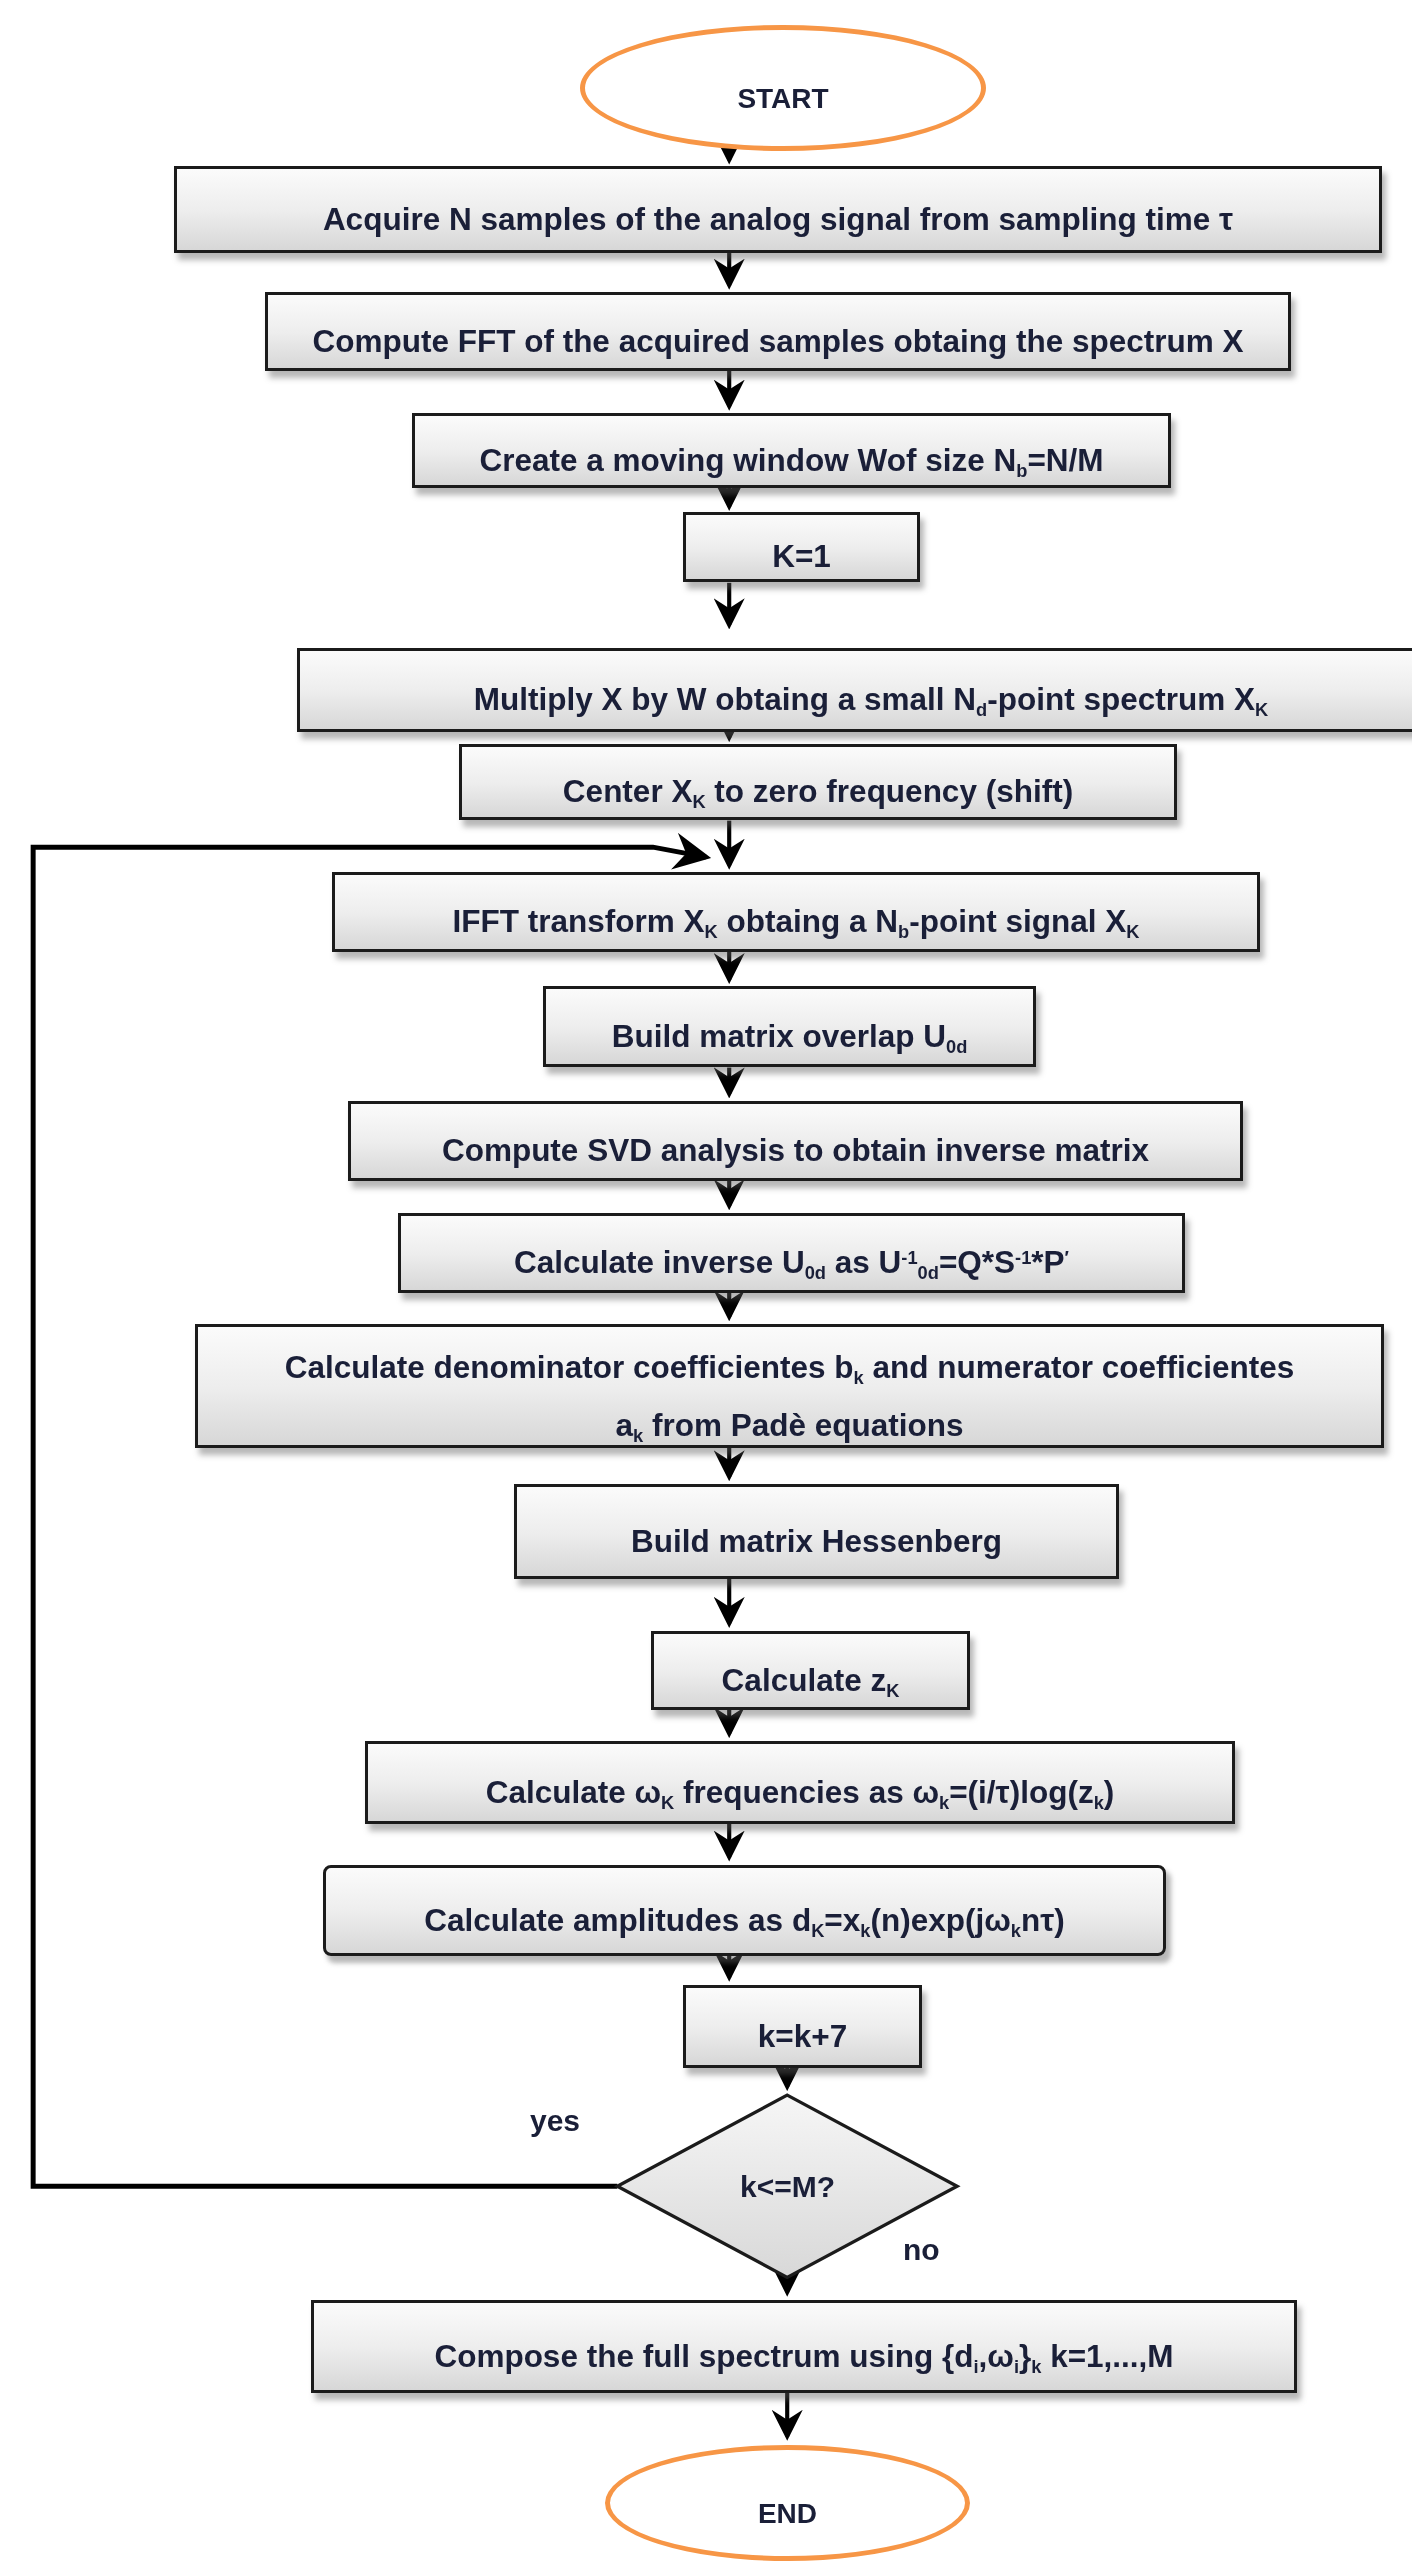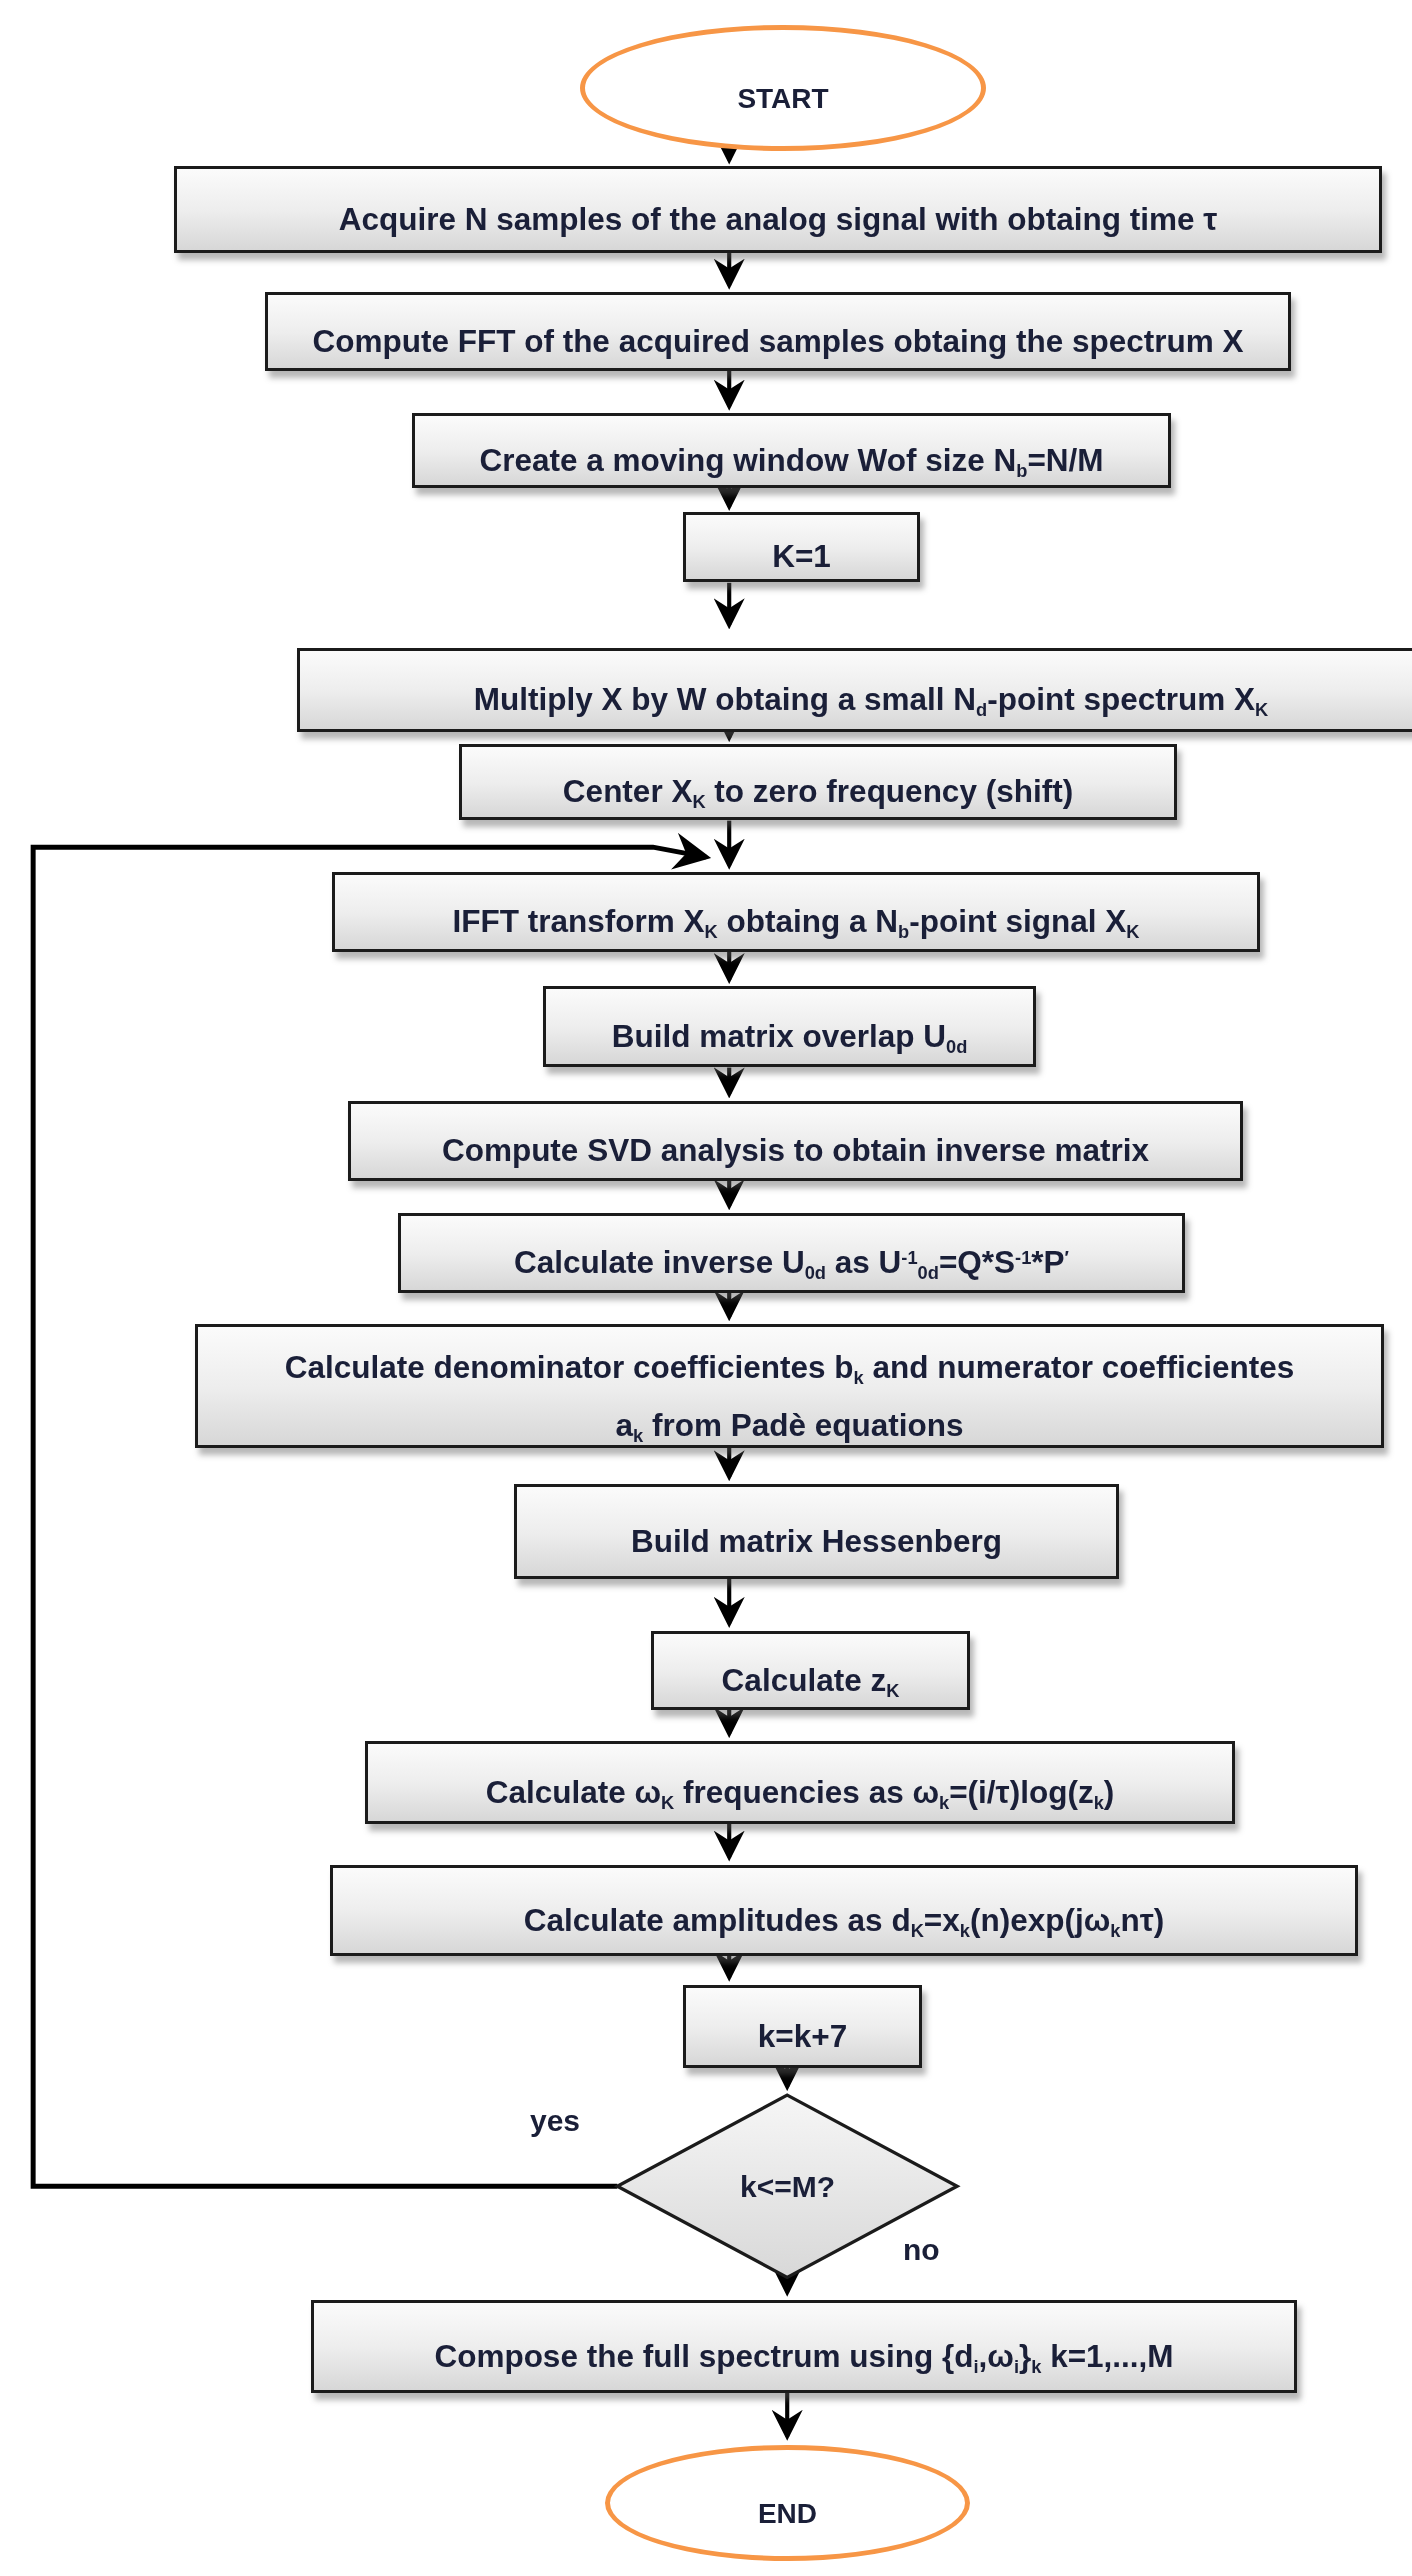--- a/index.html
+++ b/index.html
@@ -96,21 +96,21 @@
     <path class="arrow" d="M950,2887 L950,2940" marker-end="url(#ah)"></path>
 
     <polygon class="diamond-shape" points="950,2528 1155,2638 950,2748 745,2638"></polygon>
   </svg>
 
   <div class="node terminal" style="left:580px;top:25px;width:406px;height:126px;">
     <span class="lbl">START</span>
   </div>
 
   <div class="node process" style="left:174px;top:166px;width:1208px;height:87px;">
-    <span class="lbl">Acquire N samples of the analog signal with obtaing time τ</span>
+    <span class="lbl">Acquire N samples of the analog signal from sampling time τ</span>
   </div>
 
   <div class="node process" style="left:265px;top:292px;width:1026px;height:79px;">
     <span class="lbl">Compute FFT of the acquired samples obtaing the spectrum X</span>
   </div>
 
   <div class="node process" style="left:412px;top:413px;width:759px;height:75px;">
     <span class="lbl">Create a moving window Wof size N<sub>b</sub>=N/M</span>
   </div>
 
@@ -151,21 +151,21 @@
   </div>
 
   <div class="node process" style="left:651px;top:1631px;width:319px;height:79px;">
     <span class="lbl">Calculate z<sub>K</sub></span>
   </div>
 
   <div class="node process" style="left:365px;top:1741px;width:870px;height:83px;">
     <span class="lbl">Calculate ω<sub>K</sub> frequencies as ω<sub>k</sub>=(i/τ)log(z<sub>k</sub>)</span>
   </div>
 
-  <div class="node process" style="left:330px;top:1865px;width:1028px;height:91px;">
+  <div class="node process" style="left:323px;top:1865px;width:843px;height:91px;border-radius:8px;">
     <span class="lbl">Calculate amplitudes as d<sub>K</sub>=x<sub>k</sub>(n)exp(jω<sub>k</sub>nτ)</span>
   </div>
 
   <div class="node process" style="left:683px;top:1985px;width:239px;height:83px;">
     <span class="lbl">k=k+7</span>
   </div>
 
   <div class="decision-label" style="left:663px;top:2147px;width:249px;height:80px;align-items:center;">
     <span>k&lt;=M?</span>
   </div>

